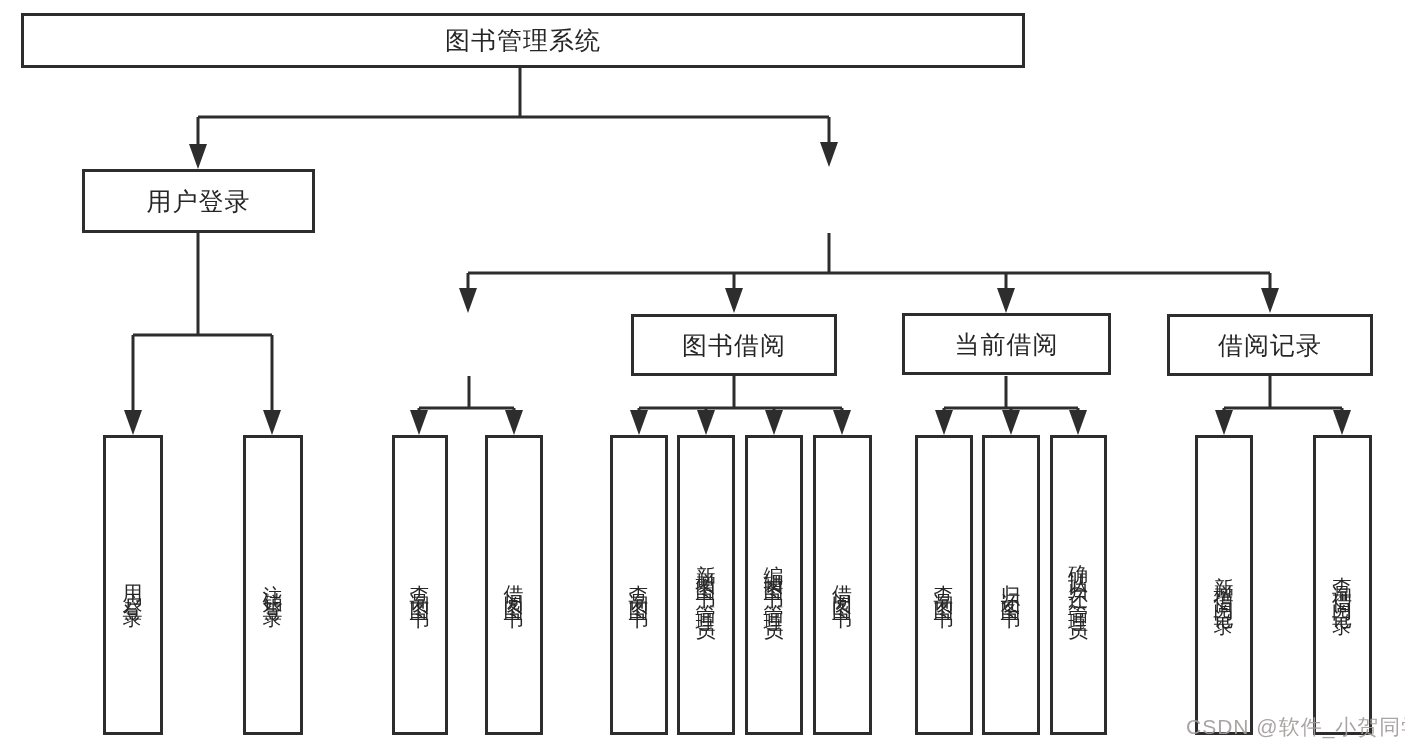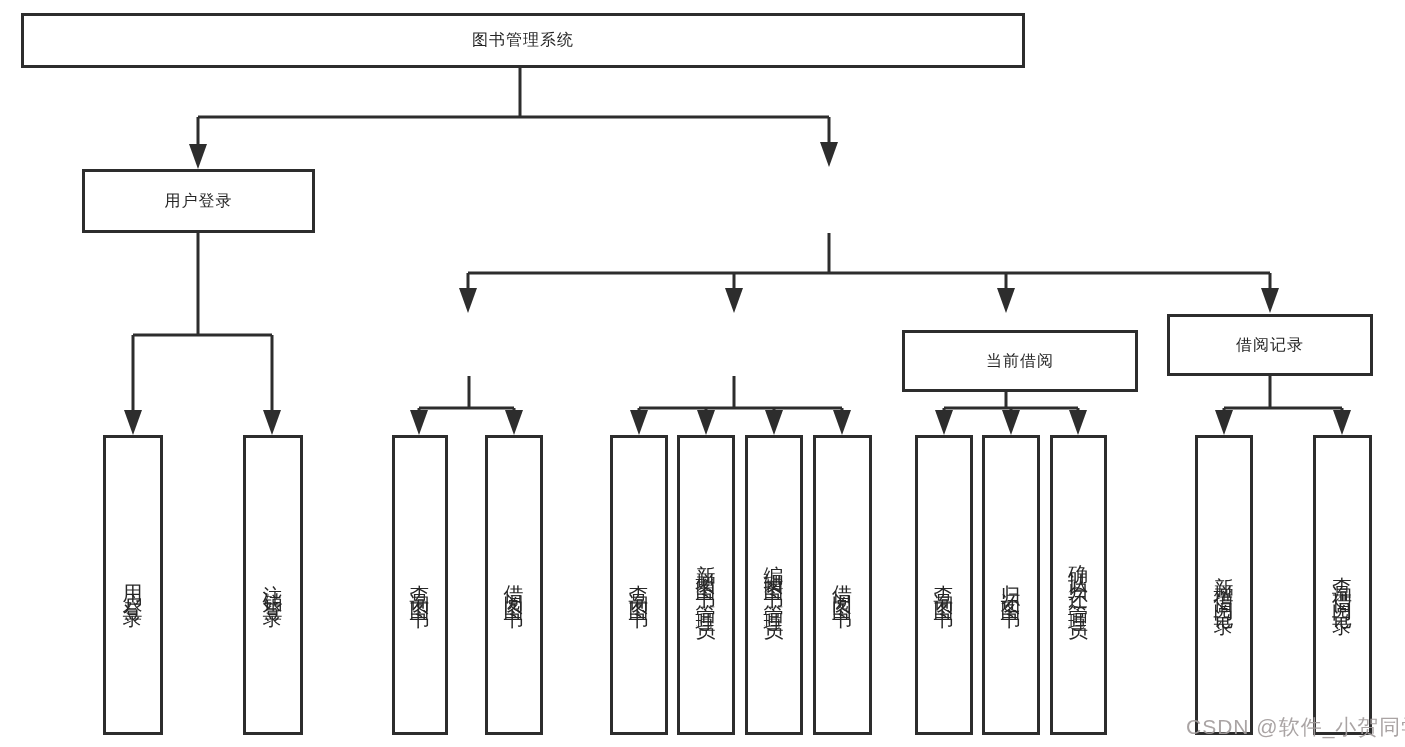--- a/index.html
+++ b/index.html
@@ -11,21 +11,21 @@
     color:#262626;
     overflow:hidden;
   }
   #wires{position:absolute;left:0;top:0;width:1405px;height:747px;}
   .hbox{
     position:absolute;
     box-sizing:border-box;
     background:#ffffff;
     border:3px solid #2d2d2d;
     display:flex;align-items:center;justify-content:center;
-    font-size:16px;
+    font-size:25px;
     letter-spacing:1px;
     white-space:nowrap;
   }
   .vbox{
     position:absolute;
     box-sizing:border-box;
     background:#ffffff;
     border:3px solid #2d2d2d;
     display:flex;align-items:center;justify-content:center;
     top:435px;height:300px;
@@ -119,21 +119,22 @@
       <polygon points="1078,435 1069,410 1087,410"></polygon>
       <polygon points="1224,435 1215,410 1233,410"></polygon>
       <polygon points="1342,435 1333,410 1351,410"></polygon>
     </g>
   </svg>
 
   <div class="hbox" style="left:21px;top:13px;width:1004px;height:55px">图书管理系统</div>
 
   <div class="hbox" style="left:82px;top:169px;width:233px;height:64px">用户登录</div>
 
-  <div class="hbox" style="left:902px;top:330px;width:236px;height:62px">当前借阅</div>
+  <div class="hbox" style="left:631px;top:314px;width:206px;height:62px">图书借阅</div>
+  <div class="hbox" style="left:902px;top:313px;width:209px;height:62px">当前借阅</div>
   <div class="hbox" style="left:1167px;top:314px;width:206px;height:62px">借阅记录</div>
 
   <div class="vbox" style="left:103px;width:60px">
     <span>用户登录</span>
     </div>
   <div class="vbox" style="left:243px;width:60px">
     <span>注销登录</span>
     </div>
 
   <div class="vbox" style="left:392px;width:56px">

